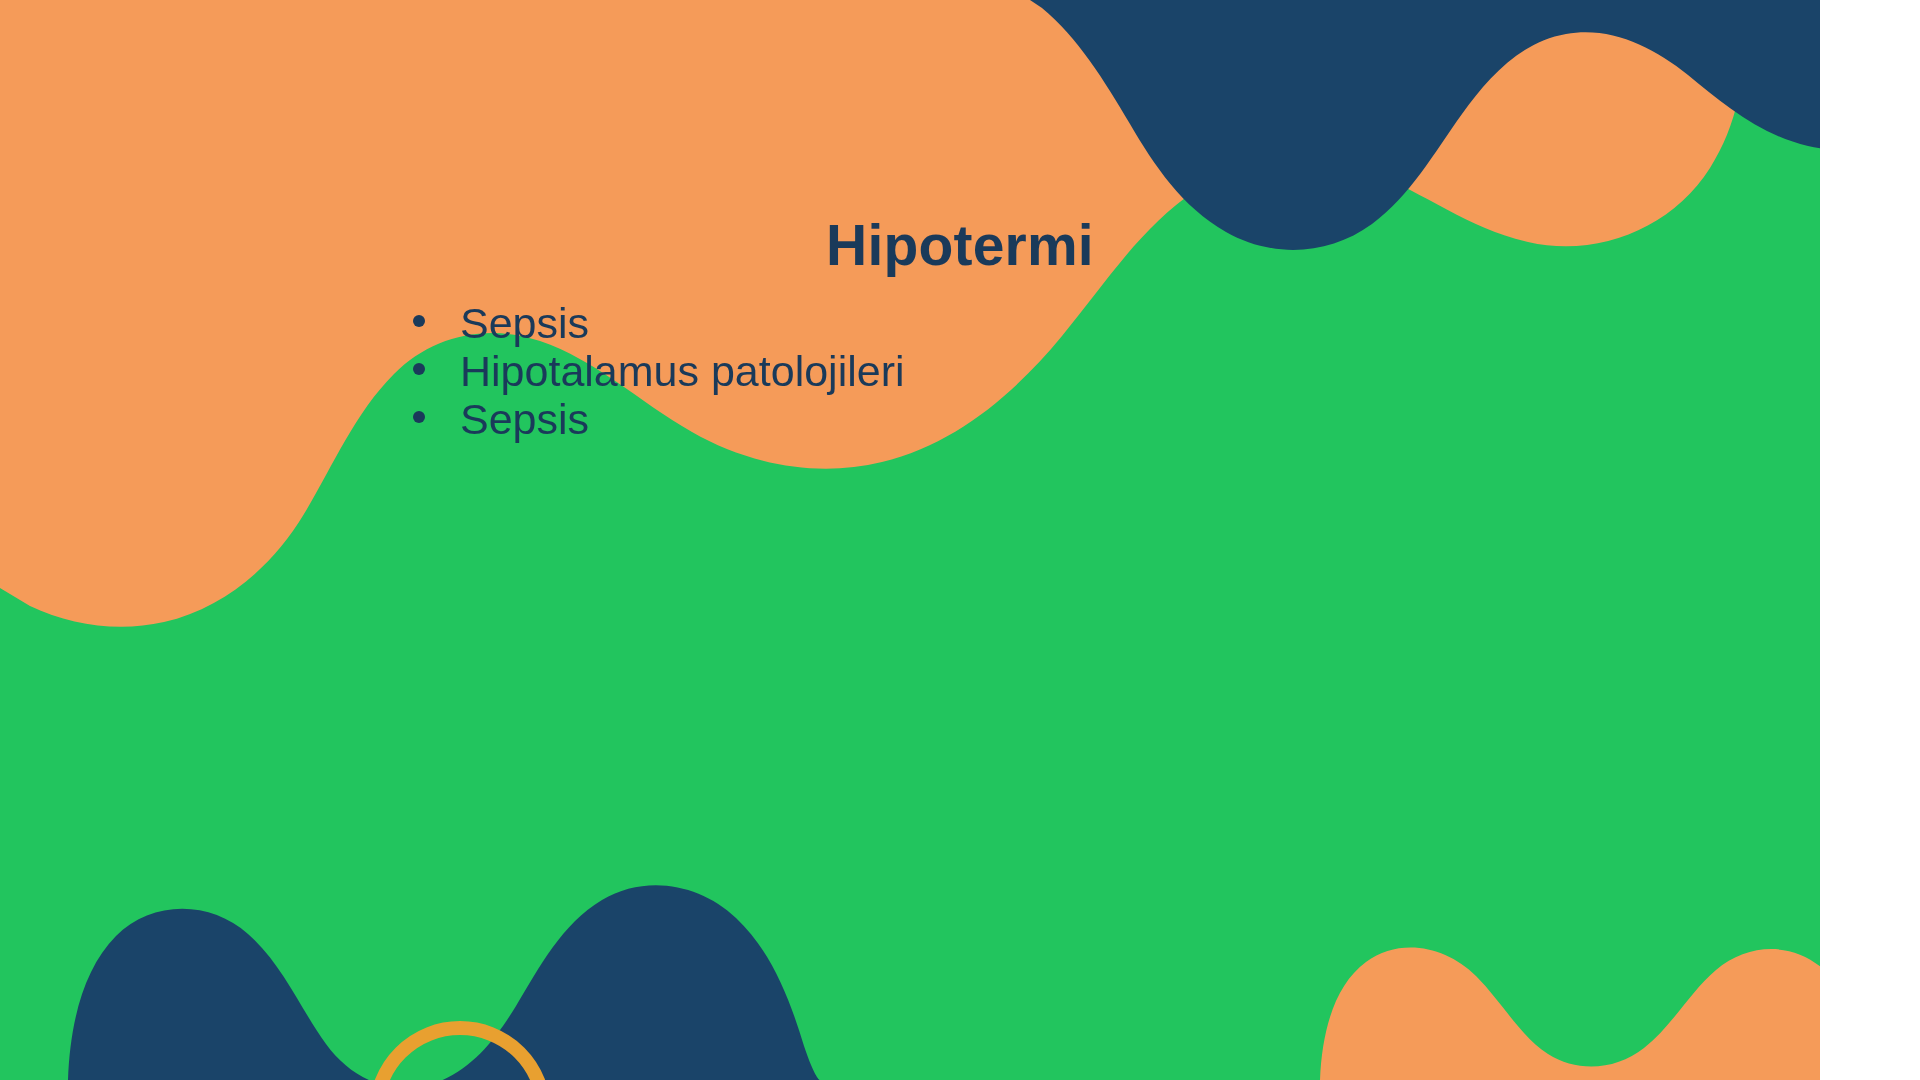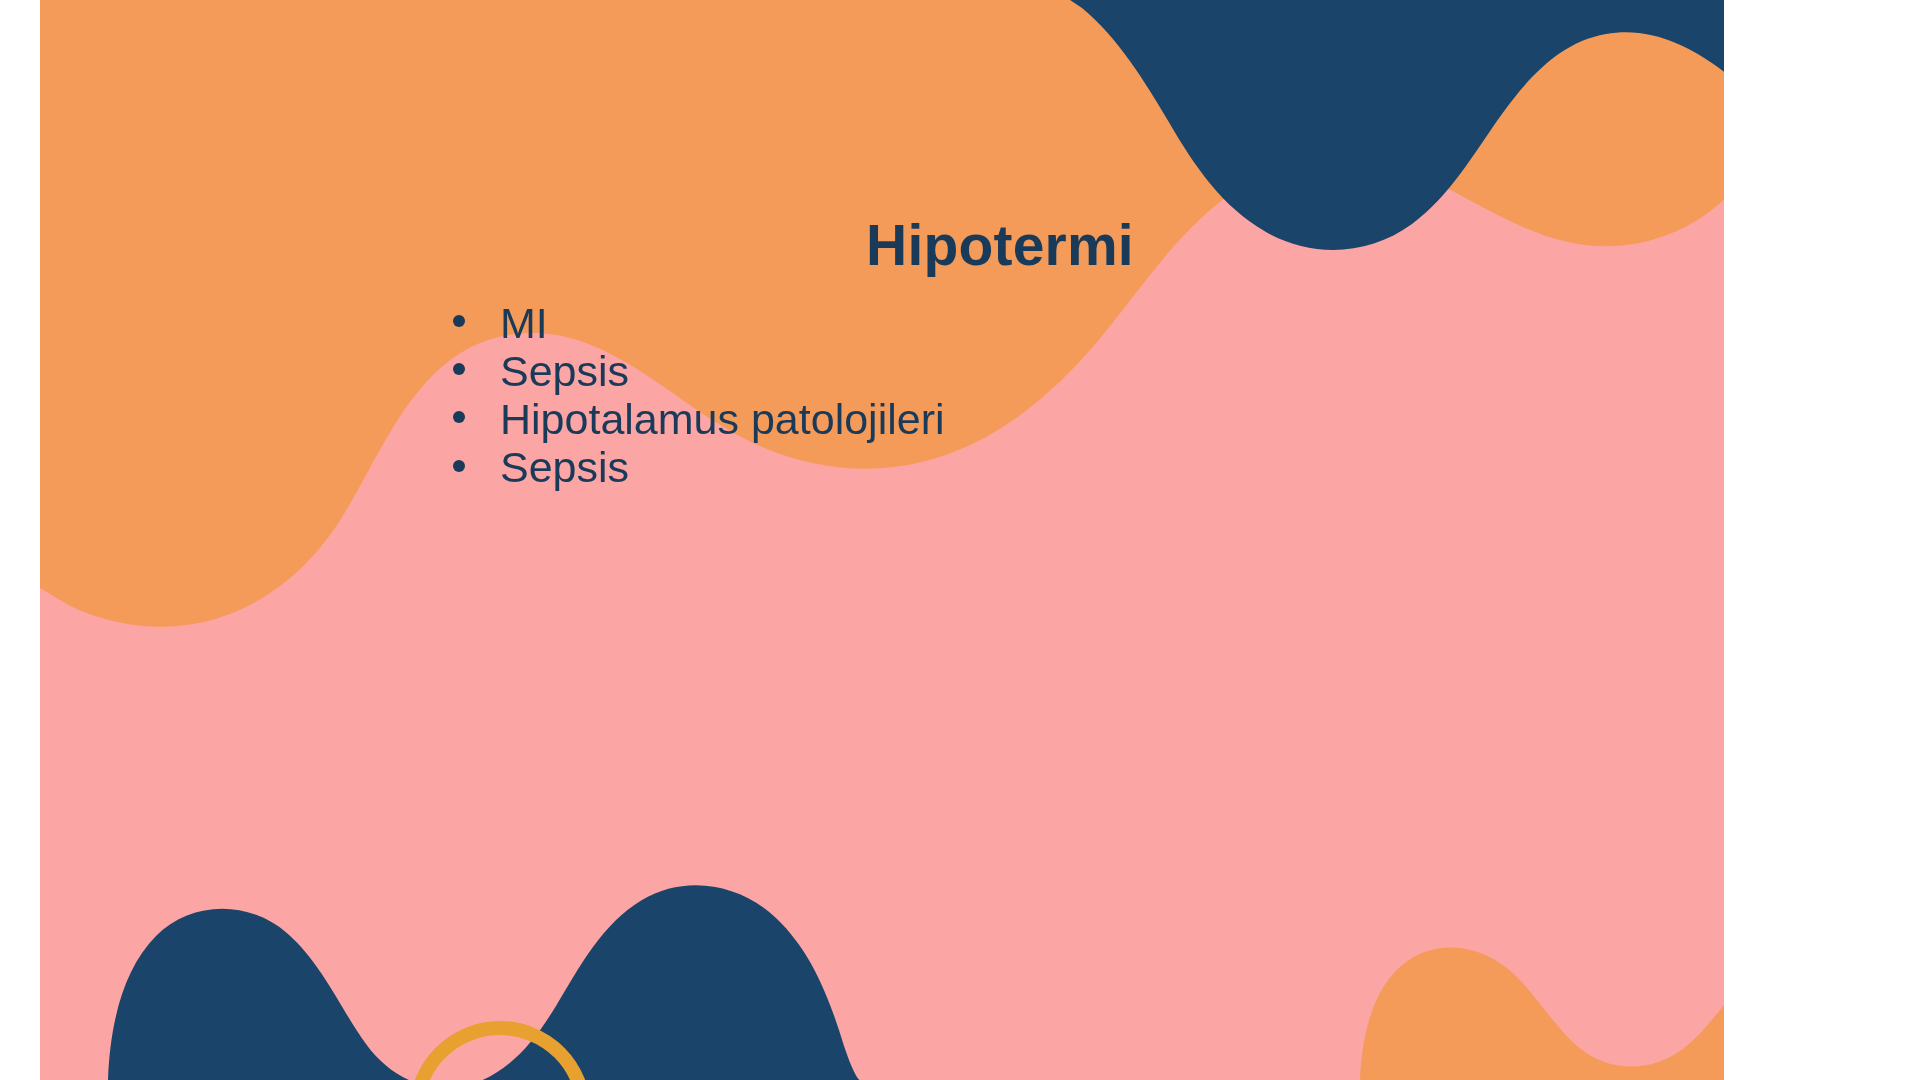--- a/index.html
+++ b/index.html
@@ -9,25 +9,24 @@
   }
   body {
     width: 1920px;
     height: 1080px;
     overflow: hidden;
     font-family: "Liberation Sans", sans-serif;
   }
 
   #slide {
     position: relative;
-    width: 1684px;
+    width: 1820px;
     height: 1080px;
-    background: #fca5a5;
+    background: #22c55e;
     overflow: hidden;
-    margin-left: 40px;
   }
 
   
   .deco-layer {
     position: absolute;
     top: 0;
     left: 0;
     width: 1920px;
     height: 1080px;
     pointer-events: none;
@@ -159,24 +158,20 @@
   <div class="content">
 
     <h1 class="slide-title">Hipotermi</h1>
 
     <div class="body-block">
 
 
       <ul class="bullet-list">
         <li class="bullet-item">
           <span class="bullet-dot"></span>
-          <span>MI</span>
-        </li>
-        <li class="bullet-item">
-          <span class="bullet-dot"></span>
           <span>Sepsis</span>
         </li>
         <li class="bullet-item">
           <span class="bullet-dot"></span>
           <span>Hipotalamus patolojileri</span>
         </li>
         <li class="bullet-item">
           <span class="bullet-dot"></span>
           <span>Sepsis</span>
         </li>

